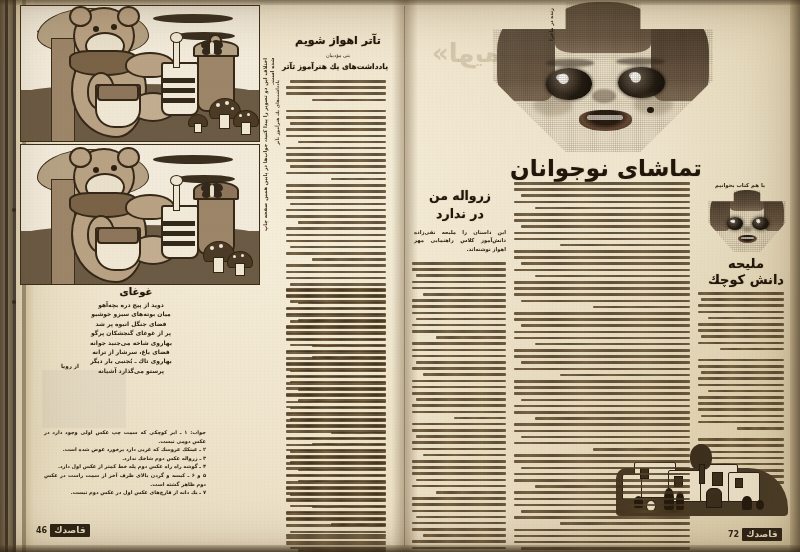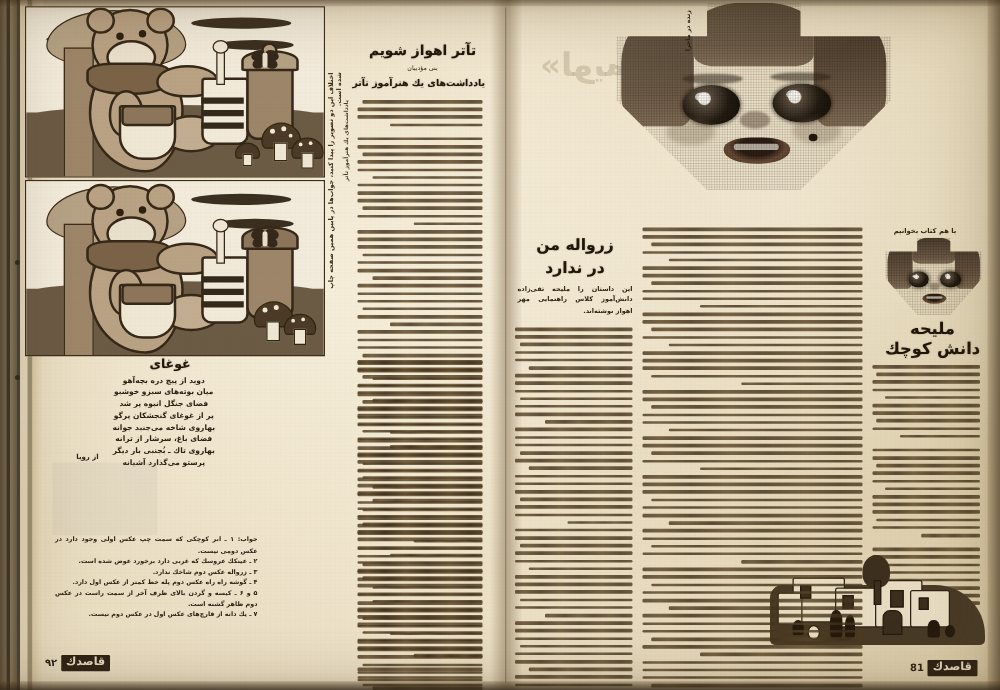--- a/index.html
+++ b/index.html
@@ -440,21 +440,21 @@
       <div class="ln s5"></div>
     <div class="ln gap"></div>
     <div class="ln s1"></div>
       <div class="ln s1"></div>
       <div class="ln s2"></div>
 
   </div>
 
   <div class="logo-badge" style="left:36px;top:524px;">
     <span class="logo-mark">قاصدك</span>
-    <span class="logo-num">۹۲</span>
+    <span class="logo-num">46</span>
   </div>
 
   <div class="gutter"></div>
   <div class="gutter-line"></div>
 
   <div class="ghost" style="left:432px;top:38px;font-size:26px;">«لویه»</div>
 
   <div class="photo" style="left:493px;top:2px;width:220px;height:150px;
               clip-path:polygon(33% 0%, 67% 0%, 67% 18%, 100% 18%, 100% 52%, 67% 100%, 33% 100%, 0% 52%, 0% 18%, 33% 18%);">
     <div class="doll"></div>
@@ -469,20 +469,21 @@
     <div class="d-cheek" style="left:18%;top:62%;width:18%;height:14%;"></div>
     <div class="d-cheek" style="left:64%;top:61%;width:18%;height:14%;"></div>
     <div class="d-mole" style="left:70%;top:70%;width:3%;height:4%;"></div>
     <div class="d-mouth" style="left:39%;top:72%;width:24%;height:14%;"></div>
     <div class="halftone"></div>
     <div class="photo-fade"></div>
   </div>
 
   <div class="vcap" style="left:548px;top:8px;height:48px;font-size:5px;color:#2b2114;">زنده در ماجرا</div>
 
+  <div class="head" style="position:absolute;left:506px;top:155px;width:200px;text-align:center;font-size:23px;letter-spacing:0;">تماشای نوجوانان</div>
 
   <div class="cap-s" style="left:694px;top:182px;width:92px;text-align:center;font-size:5.4px;direction:rtl;">با هم کتاب بخوانیم</div>
 
   <div class="photo" style="left:708px;top:190px;width:78px;height:62px;
               clip-path:polygon(33% 0%, 67% 0%, 67% 18%, 100% 18%, 100% 52%, 67% 100%, 33% 100%, 0% 52%, 0% 18%, 33% 18%);">
     <div class="doll"></div>
     <div class="doll-hair" style="left:28%;top:0;width:44%;height:34%;border-radius:42% 42% 18% 18%;"></div>
     <div class="doll-hair" style="left:2%;top:10%;width:26%;height:56%;border-radius:40% 10% 20% 30%;"></div>
     <div class="doll-hair" style="left:72%;top:10%;width:26%;height:56%;border-radius:10% 40% 30% 20%;"></div>
     <div class="d-eye" style="left:24%;top:44%;width:21%;height:21%;"></div>
@@ -666,21 +667,21 @@
       <div class="ln s4"></div>
     <div class="ln s1"></div>
       <div class="ln s1"></div>
       <div class="ln s1"></div>
       <div class="ln s2"></div>
 
   </div>
 
   <div class="logo-badge" style="left:728px;top:528px;">
     <span class="logo-mark">قاصدك</span>
-    <span class="logo-num">81</span>
+    <span class="logo-num">72</span>
   </div>
 
   <div class="grain"></div>
   <div class="edge-shade"></div>
   <div class="right-edge"></div>
   <div class="bottom-edge"></div>
   <div class="top-edge"></div>
 
 </div>
 

